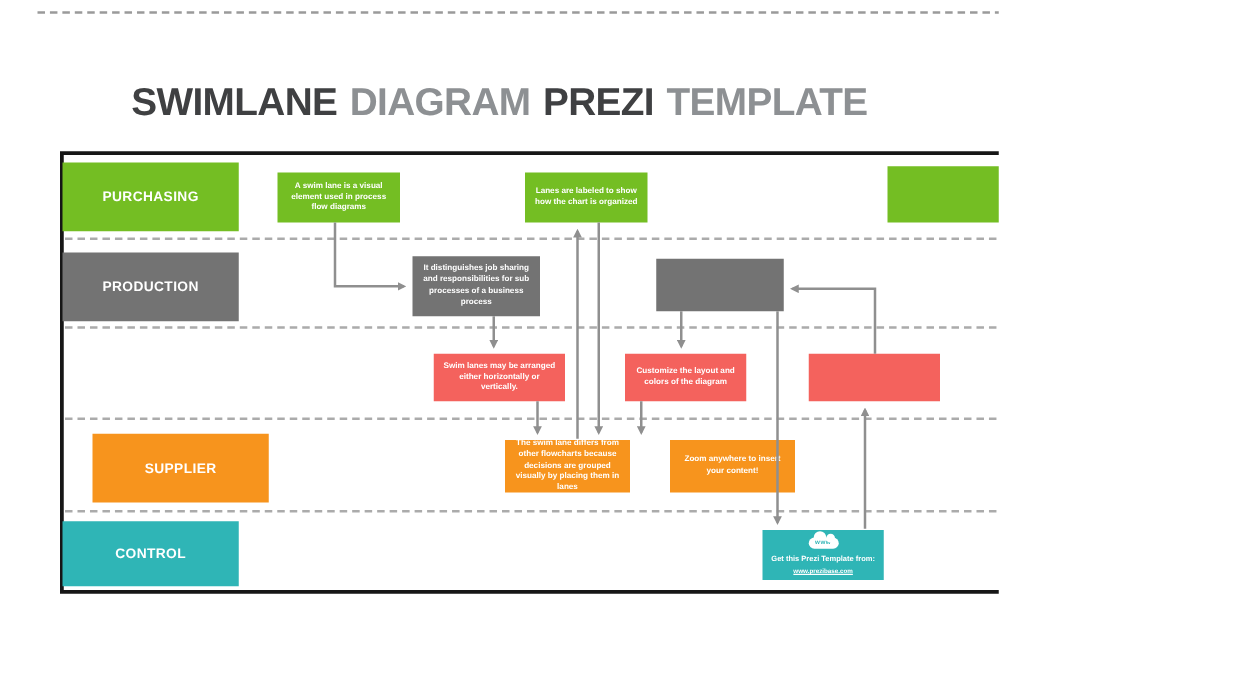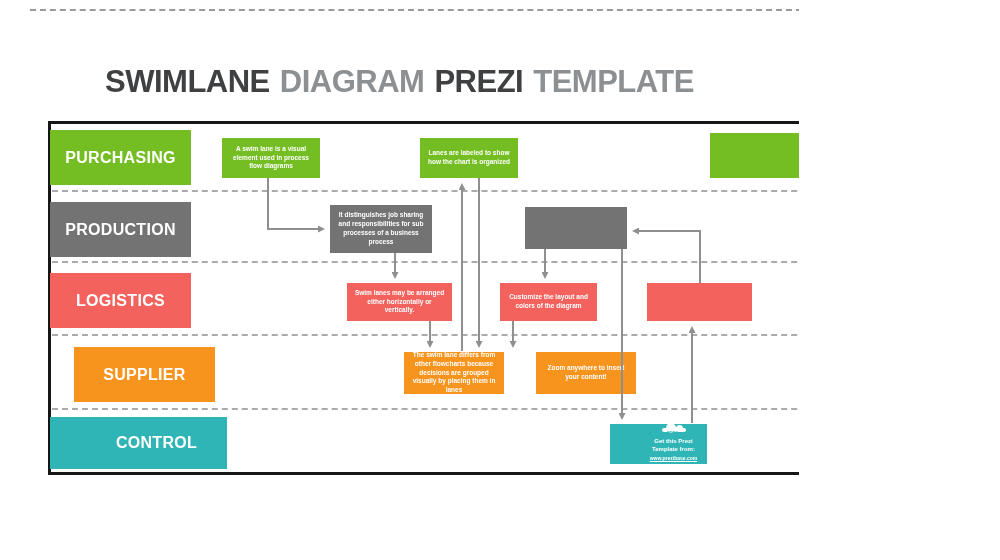--- a/index.html
+++ b/index.html
@@ -12,31 +12,31 @@
   .title span{margin:0 5px;}
   .t-dark{color:#3f4042;}
   .t-gray{color:#8d9093;}
 
   .frame{position:absolute;left:48px;top:121px;width:901px;height:348px;
          border:3px solid #161616;background:#ffffff;}
 
   .lane-sep{position:absolute;left:52px;width:895px;height:0;border-top:2px dashed #ababab;}
 
   .lane-label{position:absolute;left:50px;width:141px;color:#ffffff;font-weight:700;
-              font-size:16px;letter-spacing:0.3px;display:flex;align-items:center;justify-content:center;}
+              font-size:11px;letter-spacing:0.3px;display:flex;align-items:center;justify-content:center;}
 
   .note{position:absolute;color:#ffffff;font-weight:700;font-size:6.5px;line-height:1.35;
         display:flex;align-items:center;justify-content:center;text-align:center;
         padding:2px 6px;box-sizing:border-box;}
 
   .bg-green{background:#74BE23;}
   .bg-blue{background:#737373;}
   .bg-coral{background:#F4625D;}
   .bg-orange{background:#F7941D;margin-left:24px;}
-  .bg-teal{background:#2FB5B6;padding-left:36px;}
+  .bg-teal{background:#2FB5B6;}
 
   .promo{flex-direction:column;justify-content:center;font-size:6px;gap:2px;}
   .cloud{position:relative;width:24px;height:9px;background:#ffffff;border-radius:9px;margin:2px auto 3px auto;}
   .cloud::before{content:"";position:absolute;left:4px;top:-5px;width:10px;height:10px;background:#ffffff;border-radius:50%;}
   .cloud::after{content:"";position:absolute;right:3px;top:-3px;width:7px;height:7px;background:#ffffff;border-radius:50%;}
   .cloud-text{position:absolute;left:0;top:1px;width:100%;text-align:center;
               font-size:5px;color:#2FB5B6;font-weight:700;letter-spacing:0.4px;}
   .promo-line{font-size:6px;font-weight:700;}
   .promo-link{color:#ffffff;text-decoration:underline;font-size:5px;cursor:pointer;}
 
@@ -55,21 +55,20 @@
 
   <div class="frame"></div>
 
   <div class="lane-sep" style="top:190px"></div>
   <div class="lane-sep" style="top:261px"></div>
   <div class="lane-sep" style="top:334px"></div>
   <div class="lane-sep" style="top:408px"></div>
 
   <div class="lane-label bg-green" style="top:130px;height:55px">PURCHASING</div>
   <div class="lane-label bg-blue" style="top:202px;height:55px">PRODUCTION</div>
-  <div class="lane-label bg-coral" style="top:273px;height:55px">LOGISTICS</div>
   <div class="lane-label bg-orange" style="top:347px;height:55px">SUPPLIER</div>
   <div class="lane-label bg-teal" style="top:417px;height:52px">CONTROL</div>
 
   <div class="note bg-green" style="left:222px;top:138px;width:98px;height:40px">A swim lane  is a visual element used in process flow diagrams</div>
   <div class="note bg-green" style="left:420px;top:138px;width:98px;height:40px">Lanes are labeled to show how the chart is organized</div>
   <div class="note bg-green" style="left:710px;top:133px;width:98px;height:45px"></div>
 
   <div class="note bg-blue" style="left:330px;top:205px;width:102px;height:48px">It distinguishes job sharing and responsibilities for sub processes of a business process</div>
   <div class="note bg-blue" style="left:525px;top:207px;width:102px;height:42px"></div>
 

